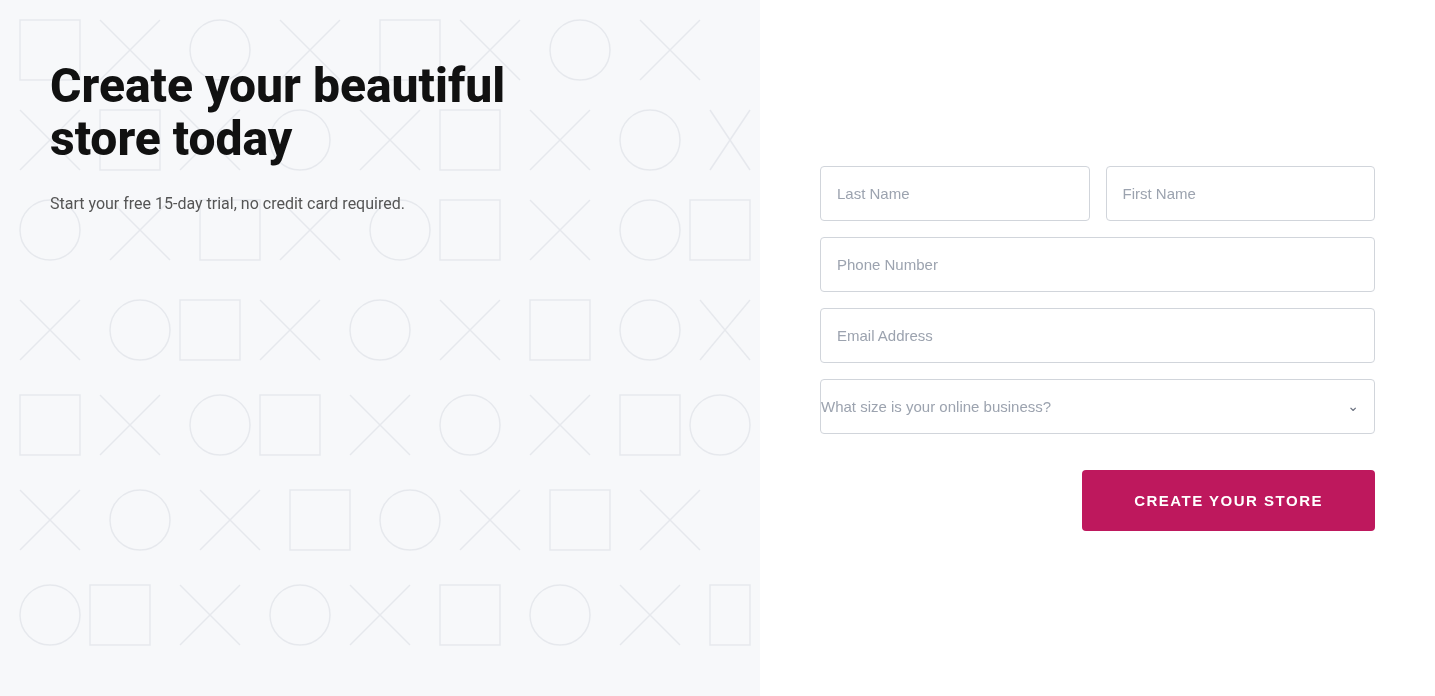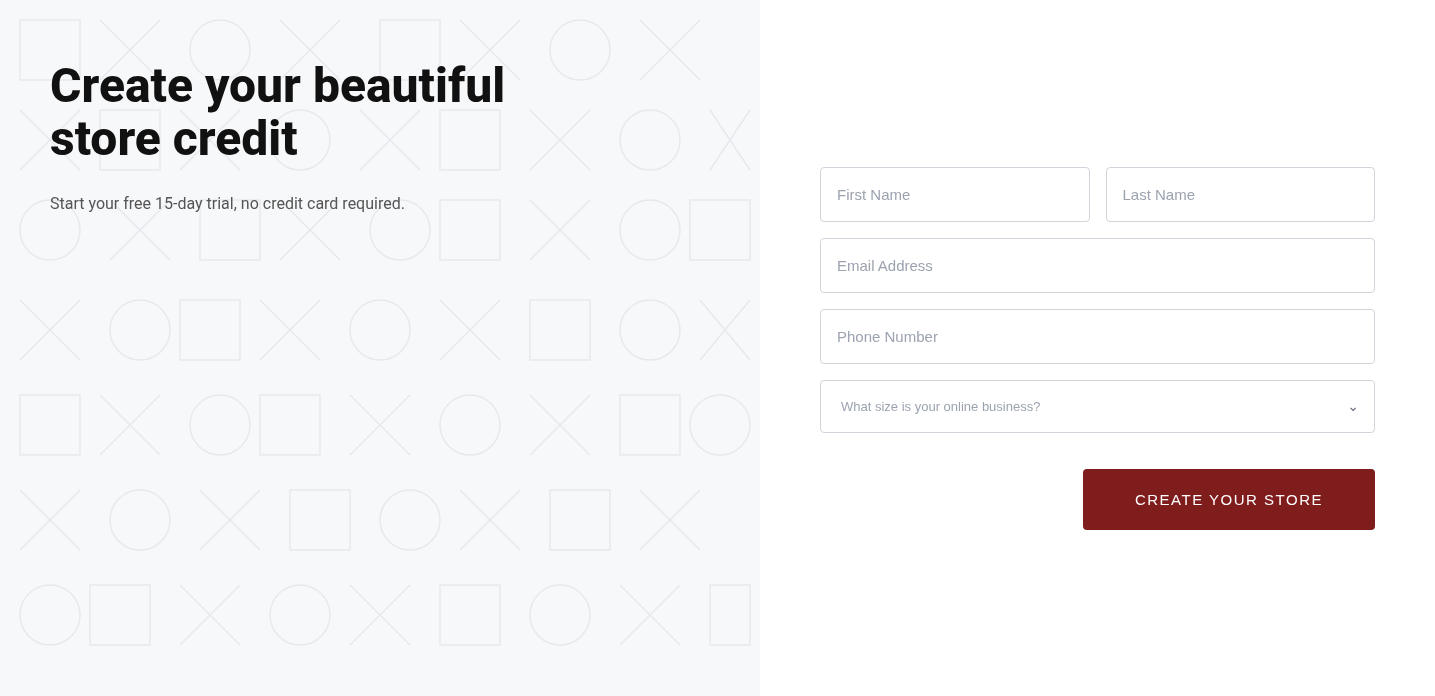--- a/index.html
+++ b/index.html
@@ -107,22 +107,22 @@
     .form-group {
       margin-bottom: 16px;
     }
 
     .select-wrapper {
       position: relative;
     }
 
     .form-select {
       width: 100%;
-      padding: 18px 40px 18px 20px;
-      font-size: 13px;
+      padding: 18px 40px 18px 0;
+      font-size: 15px;
       color: #9ca3af;
       border: 1.5px solid #d1d5db;
       border-radius: 4px;
       background: #fff;
       outline: none;
       appearance: none;
       -webkit-appearance: none;
       cursor: pointer;
     }
 
@@ -136,27 +136,27 @@
       font-size: 14px;
     }
 
     .submit-btn-row {
       display: flex;
       justify-content: flex-end;
       margin-top: 20px;
     }
 
     .submit-btn {
-      background: #7f1d1d;
+      background: #be185d;
       color: #fff;
       border: none;
       border-radius: 4px;
       padding: 22px 52px;
       font-size: 15px;
-      font-weight: 400;
+      font-weight: 700;
       letter-spacing: 1.5px;
       text-transform: uppercase;
       cursor: pointer;
       transition: background 0.2s;
     }
 
     
     .pattern-cell {
       stroke: #c8cdd6;
       stroke-width: 1.5;
@@ -261,42 +261,42 @@
       <line x1="350" y1="585" x2="410" y2="645" class="pattern-cell"></line>
         <line x1="410" y1="585" x2="350" y2="645" class="pattern-cell"></line>
       <rect x="440" y="585" width="60" height="60" class="pattern-cell"></rect>
       <circle cx="560" cy="615" r="30" class="pattern-cell"></circle>
       <line x1="620" y1="585" x2="680" y2="645" class="pattern-cell"></line>
         <line x1="680" y1="585" x2="620" y2="645" class="pattern-cell"></line>
       <rect x="710" y="585" width="40" height="60" class="pattern-cell"></rect>
     </svg>
 
     <div class="left-content">
-      <h1 class="headline">Create your beautiful store credit</h1>
+      <h1 class="headline">Create your beautiful store today</h1>
       <p class="subtext">Start your free 15-day trial, no credit card required.</p>
     </div>
   </div>
 
   <div class="right-panel">
 
     <div class="form-row">
+      <div class="form-field">
+        <input type="text" class="form-input" placeholder="Last Name" style="">
+      </div>
       <div class="form-field">
         <input type="text" class="form-input" placeholder="First Name" style="">
       </div>
-      <div class="form-field">
-        <input type="text" class="form-input" placeholder="Last Name" style="">
-      </div>
+    </div>
+
+    <div class="form-group">
+      <input type="tel" class="form-input" placeholder="Phone Number" style="">
     </div>
 
     <div class="form-group">
       <input type="email" class="form-input" placeholder="Email Address" style="">
-    </div>
-
-    <div class="form-group">
-      <input type="tel" class="form-input" placeholder="Phone Number" style="">
     </div>
 
 
 
     <div class="form-group">
       <div class="select-wrapper">
         <select class="form-select">
           <option value="">What size is your online business?</option>
           <option value="starting">Just starting out</option>
           <option value="small">Small (1-10 employees)</option>

